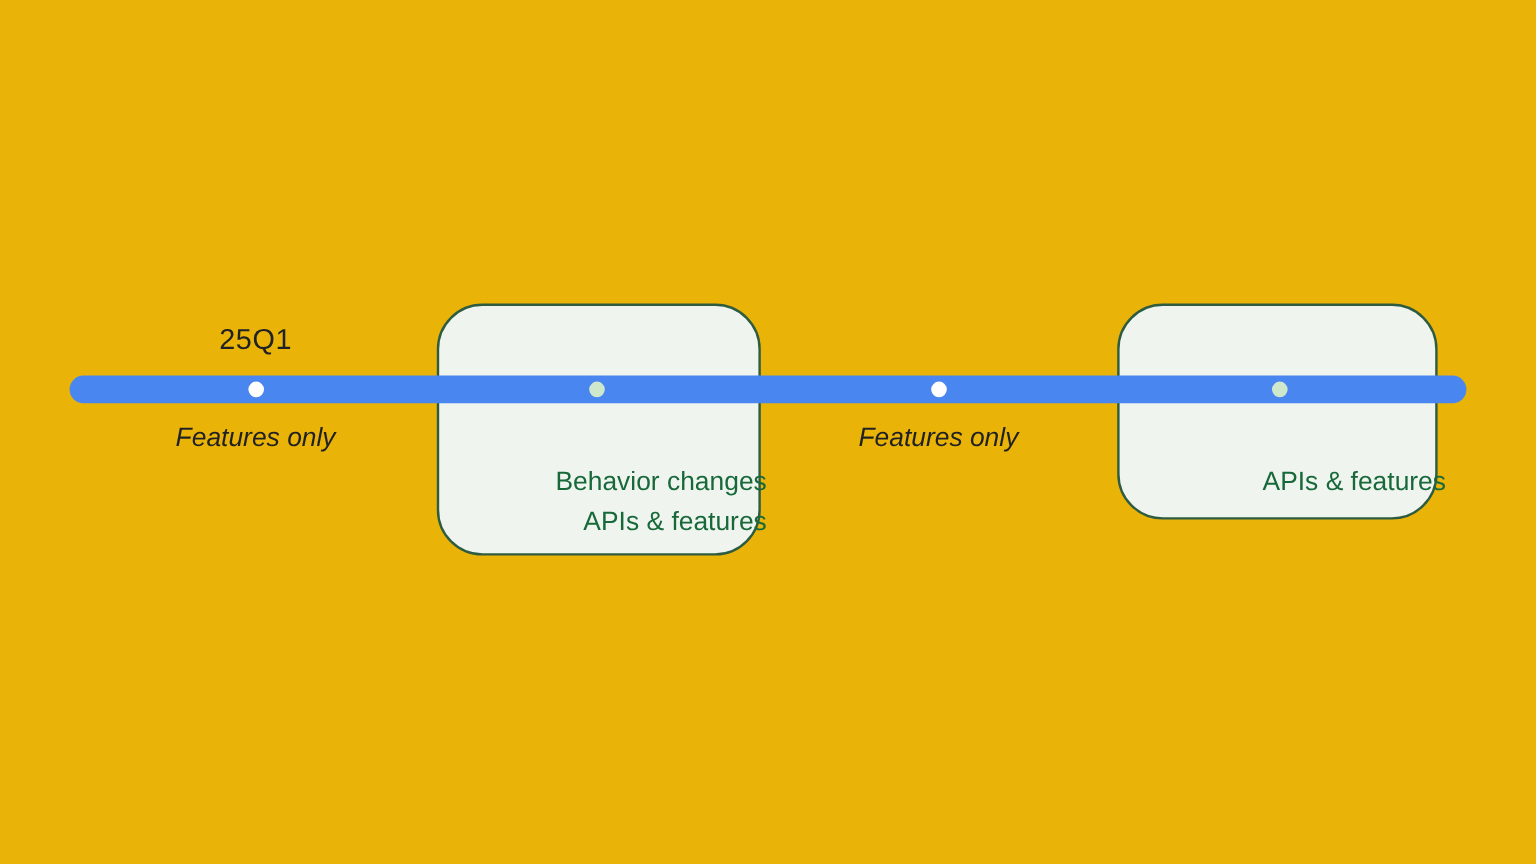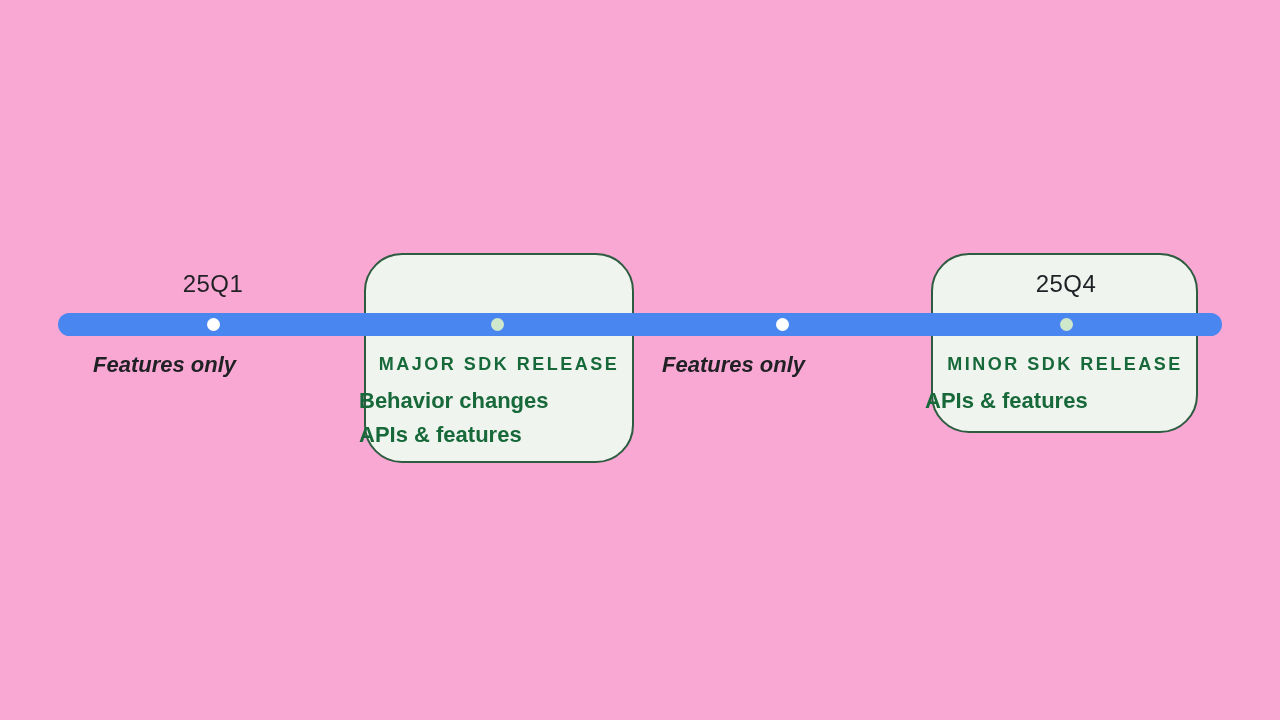--- a/index.html
+++ b/index.html
@@ -5,21 +5,21 @@
   html, body {
     margin: 0;
     padding: 0;
     background: #ffffff;
     font-family: "Liberation Sans", "DejaVu Sans", sans-serif;
   }
   .canvas {
     position: relative;
     width: 1280px;
     height: 720px;
-    background: #f9a8d4;
+    background: #eab308;
     overflow: hidden;
   }
   
   .sdk-box {
     position: absolute;
     box-sizing: border-box;
     background: #f0f4ef;
     border: 2px solid #2e5c40;
     border-radius: 38px;
   }
@@ -66,24 +66,24 @@
   .q-label.l1 { left: 113px; }
   .q-label.l2 { left: 398px; }
   .q-label.l3 { left: 682px; }
   .q-label.l4 { left: 966px; }
 
   
   .feature-note {
     position: absolute;
     top: 352px;
     width: 240px;
-    text-align: left;
+    text-align: center;
     font-size: 22px;
     font-style: italic;
-    font-weight: 700;
+    font-weight: 400;
     color: #1f2124;
   }
   .feature-note.n1 { left: 93px; }
   .feature-note.n3 { left: 662px; }
 
   
   .sdk-heading {
     position: absolute;
     top: 354px;
     width: 280px;
@@ -93,23 +93,23 @@
     letter-spacing: 2.5px;
     color: #17693a;
     white-space: nowrap;
   }
   .sdk-heading.h2 { left: 359px; }
   .sdk-heading.h4 { left: 925px; }
 
   .sdk-line {
     position: absolute;
     width: 280px;
-    text-align: left;
+    text-align: right;
     font-size: 22px;
-    font-weight: 700;
+    font-weight: 400;
     color: #17693a;
   }
   .sdk-line.q2a { left: 359px; top: 388px; }
   .sdk-line.q2b { left: 359px; top: 422px; }
   .sdk-line.q4a { left: 925px; top: 388px; }
 </style>
 </head>
 <body>
 
 <div class="canvas">
@@ -118,25 +118,22 @@
   <div class="sdk-box q4"></div>
 
   <div class="timeline-bar"></div>
 
   <div class="dot white d1"></div>
   <div class="dot pale-green d2"></div>
   <div class="dot white d3"></div>
   <div class="dot pale-green d4"></div>
 
   <div class="q-label l1">25Q1</div>
-  <div class="q-label l4">25Q4</div>
 
   <div class="feature-note n1">Features only</div>
   <div class="feature-note n3">Features only</div>
 
-  <div class="sdk-heading h2">MAJOR SDK RELEASE</div>
   <div class="sdk-line q2a">Behavior changes</div>
   <div class="sdk-line q2b">APIs &amp; features</div>
 
-  <div class="sdk-heading h4">MINOR SDK RELEASE</div>
   <div class="sdk-line q4a">APIs &amp; features</div>
 
 </div>
 
 </body></html>

